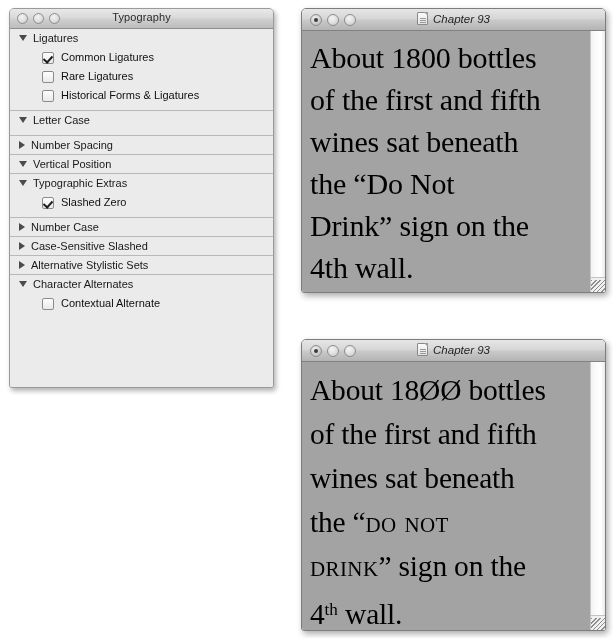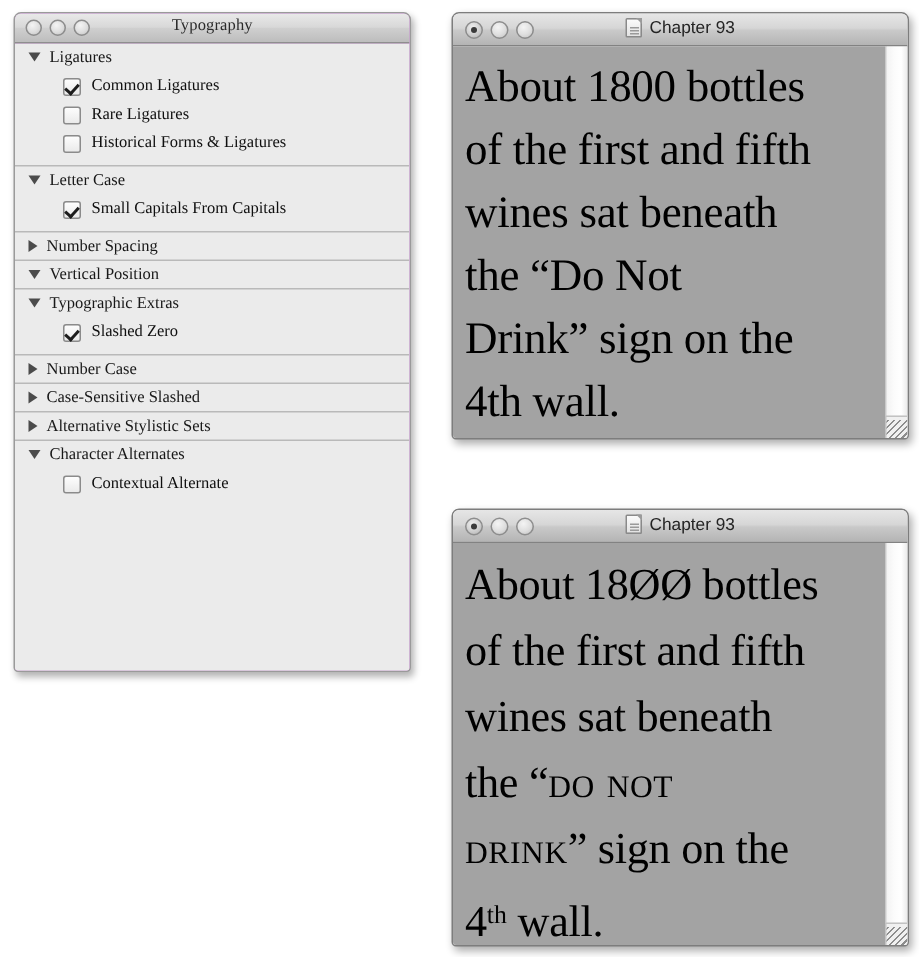--- a/index.html
+++ b/index.html
@@ -15,28 +15,27 @@
     font-family: "Liberation Sans", sans-serif;
     -webkit-font-smoothing: antialiased;
   }
 
   
   .palette {
     position: absolute;
     left: 9px;
     top: 8px;
     width: 265px;
-    height: 440px;
-    background: #f0abfc;
+    height: 380px;
+    background: #e5e5e5;
     border: 1px solid #9a9a9a;
     border-radius: 5px 5px 3px 3px;
     box-shadow: 2px 3px 5px rgba(0,0,0,0.30);
     overflow: hidden;
     box-sizing: border-box;
-    font-family: Liberation Serif, serif;
   }
   .palette-titlebar {
     height: 19px;
     background: linear-gradient(to bottom, #e9e9e9 0%, #d8d8d8 48%, #cfcfcf 52%, #bdbdbd 100%);
     border-bottom: 1px solid #8e8e8e;
     position: relative;
   }
   .palette-title {
     position: absolute;
     left: 0; right: 0; top: 2px;
@@ -188,20 +187,21 @@
   }
   .doc-title-wrap {
     position: absolute;
     left: 0; right: 0; top: 3px;
     display: flex;
     align-items: center;
     justify-content: center;
     gap: 5px;
     font-size: 11.5px;
     color: #242424;
+    font-style: italic;
   }
   .doc-icon {
     width: 11px; height: 13px;
     background: linear-gradient(to bottom, #fbfbfb 0%, #e2e2e2 100%);
     border: 1px solid #8a8a8a;
     border-radius: 1px;
     position: relative;
     box-sizing: border-box;
   }
   .doc-icon::before {
@@ -311,24 +311,20 @@
             <span class="opt-label">Historical Forms &amp; Ligatures</span>
           </div>
         </div>
       </div>
       <div class="section">
         <div class="section-header">
           <span class="tri down"></span>
           <span>Letter Case</span>
         </div>
         <div class="options">
-          <div class="opt-row">
-            <span class="cbx checked"></span>
-            <span class="opt-label">Small Capitals From Capitals</span>
-          </div>
         </div>
       </div>
       <div class="section">
         <div class="section-header">
           <span class="tri right"></span>
           <span>Number Spacing</span>
         </div>
       </div>
       <div class="section">
         <div class="section-header">

